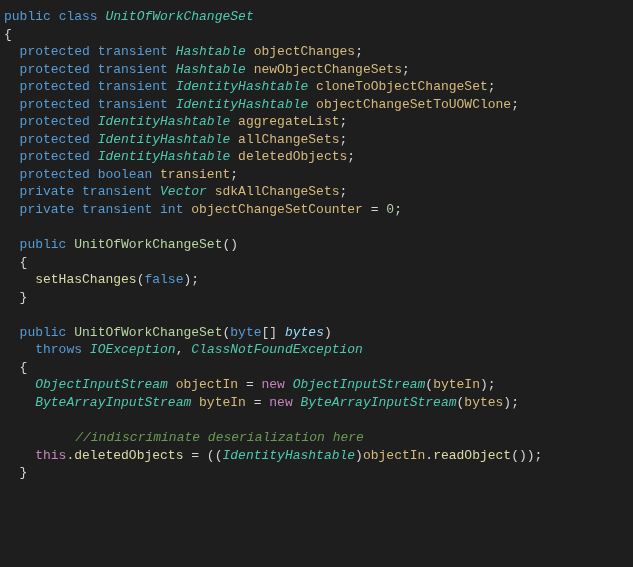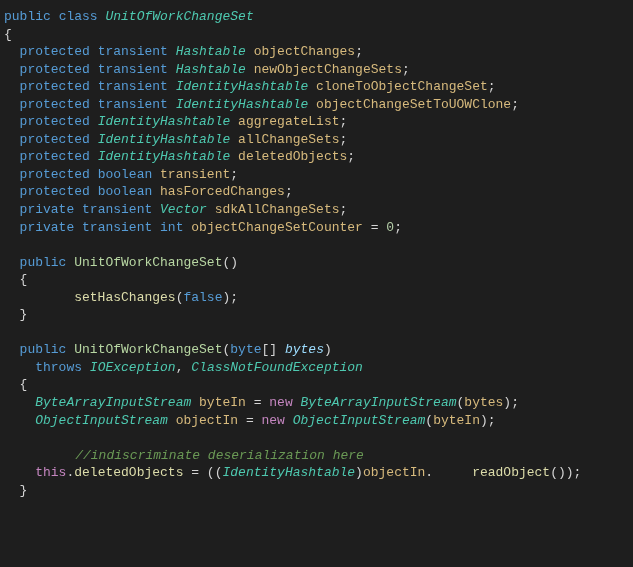--- a/index.html
+++ b/index.html
@@ -11,21 +11,21 @@
     line-height: 1.35;
     color: #d4d4d4;
     width: 633px;
     box-sizing: border-box;
   }
   .line { white-space: pre; }
   .kw-mod   { color: #569cd6; } 
   .kw-decl  { color: #569cd6; } 
   .typename { color: #4ec9b0; font-style: italic; }
   .varname  { color: #d7ba7d; }
-  .method   { color: #dcdcaa; margin-left: 39px; }
+  .method   { color: #dcdcaa; }
   .ctorname { color: #b8d7a3; }
   .paramname{ color: #9cdcfe; font-style: italic; }
   .keyword2 { color: #c586c0; }          
   .punct    { color: #d4d4d4; }
   .brace    { color: #d4d4d4; }
   .num      { color: #b5cea8; }
   .boollit  { color: #569cd6; }
   .comment  { color: #6a9955; font-style: italic; margin-left: 40px; }
   .op       { color: #d4d4d4; }
   .field    { color: #dcdcaa; }
@@ -38,35 +38,34 @@
 <div class="line"><span class="brace">{</span></div>
 
 <div class="line">  <span class="kw-mod">protected</span> <span class="kw-decl">transient</span> <span class="typename">Hashtable</span> <span class="varname">objectChanges</span><span class="punct">;</span></div>
 <div class="line">  <span class="kw-mod">protected</span> <span class="kw-decl">transient</span> <span class="typename">Hashtable</span> <span class="varname">newObjectChangeSets</span><span class="punct">;</span></div>
 <div class="line">  <span class="kw-mod">protected</span> <span class="kw-decl">transient</span> <span class="typename">IdentityHashtable</span> <span class="varname">cloneToObjectChangeSet</span><span class="punct">;</span></div>
 <div class="line">  <span class="kw-mod">protected</span> <span class="kw-decl">transient</span> <span class="typename">IdentityHashtable</span> <span class="varname">objectChangeSetToUOWClone</span><span class="punct">;</span></div>
 <div class="line">  <span class="kw-mod">protected</span> <span class="typename">IdentityHashtable</span> <span class="varname">aggregateList</span><span class="punct">;</span></div>
 <div class="line">  <span class="kw-mod">protected</span> <span class="typename">IdentityHashtable</span> <span class="varname">allChangeSets</span><span class="punct">;</span></div>
 <div class="line">  <span class="kw-mod">protected</span> <span class="typename">IdentityHashtable</span> <span class="varname">deletedObjects</span><span class="punct">;</span></div>
 <div class="line">  <span class="kw-mod">protected</span> <span class="kw-decl">boolean</span> <span class="varname">transient</span><span class="punct">;</span></div>
-<div class="line">  <span class="kw-mod">protected</span> <span class="kw-decl">boolean</span> <span class="varname">hasForcedChanges</span><span class="punct">;</span></div>
 <div class="line">  <span class="kw-mod">private</span> <span class="kw-decl">transient</span> <span class="typename">Vector</span> <span class="varname">sdkAllChangeSets</span><span class="punct">;</span></div>
 <div class="line">  <span class="kw-mod">private</span> <span class="kw-decl">transient</span> <span class="kw-decl">int</span> <span class="varname">objectChangeSetCounter</span><span class="op"> = </span><span class="num">0</span><span class="punct">;</span></div>
 
 <div class="line">  </div>
 
 <div class="line">  <span class="kw-mod">public</span> <span class="ctorname">UnitOfWorkChangeSet</span><span class="punct">()</span></div>
 <div class="line">  <span class="brace">{</span></div>
 <div class="line">    <span class="method">setHasChanges</span><span class="punct">(</span><span class="boollit">false</span><span class="punct">)</span><span class="punct">;</span></div>
 <div class="line">  <span class="brace">}</span></div>
 
 <div class="line">  </div>
 
 <div class="line">  <span class="kw-mod">public</span> <span class="ctorname">UnitOfWorkChangeSet</span><span class="punct">(</span><span class="kw-decl">byte</span><span class="punct">[]</span> <span class="paramname">bytes</span><span class="punct">)</span></div>
 <div class="line">    <span class="kw-decl">throws</span> <span class="typename">IOException</span><span class="punct">,</span> <span class="typename">ClassNotFoundException</span></div>
 <div class="line">  <span class="brace">{</span></div>
+<div class="line">    <span class="typename">ObjectInputStream</span> <span class="varname">objectIn</span><span class="op"> = </span><span class="keyword2">new</span> <span class="typename">ObjectInputStream</span><span class="punct">(</span><span class="varname">byteIn</span><span class="punct">)</span><span class="punct">;</span></div>
 <div class="line">    <span class="typename">ByteArrayInputStream</span> <span class="varname">byteIn</span><span class="op"> = </span><span class="keyword2">new</span> <span class="typename">ByteArrayInputStream</span><span class="punct">(</span><span class="varname">bytes</span><span class="punct">)</span><span class="punct">;</span></div>
-<div class="line">    <span class="typename">ObjectInputStream</span> <span class="varname">objectIn</span><span class="op"> = </span><span class="keyword2">new</span> <span class="typename">ObjectInputStream</span><span class="punct">(</span><span class="varname">byteIn</span><span class="punct">)</span><span class="punct">;</span></div>
 <div class="line">    </div>
 <div class="line">    <span class="comment">//indiscriminate deserialization here</span></div>
 <div class="line">    <span class="keyword2">this</span><span class="punct">.</span><span class="field">deletedObjects</span><span class="op"> = ((</span><span class="typename">IdentityHashtable</span><span class="punct">)</span><span class="varname">objectIn</span><span class="punct">.</span><span class="method">readObject</span><span class="punct">())</span><span class="punct">;</span></div>
 <div class="line">  <span class="brace">}</span></div>
 </div>
 
 </body></html>

